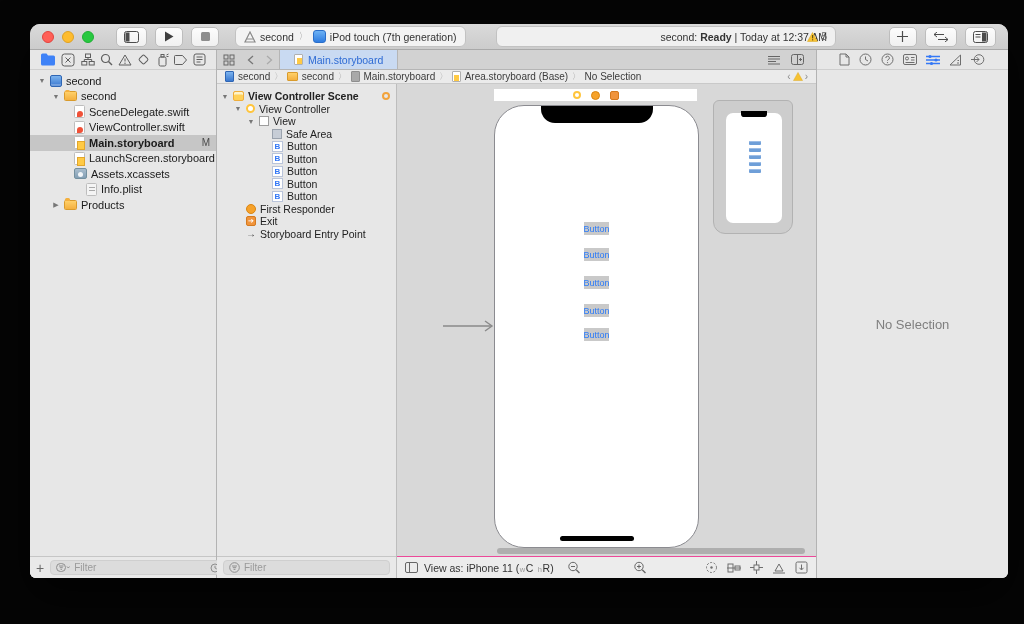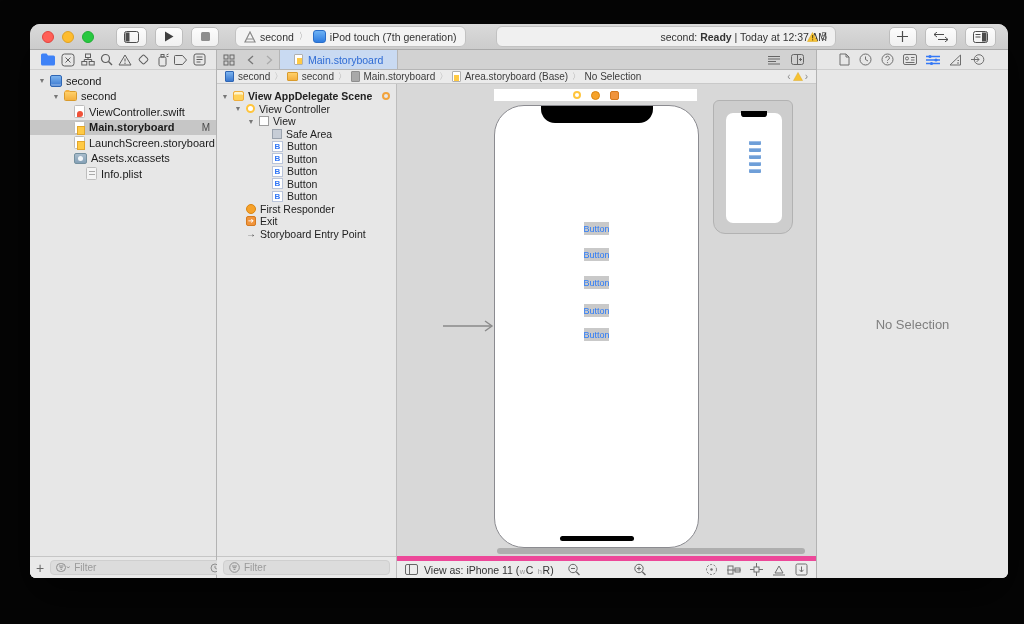--- a/index.html
+++ b/index.html
@@ -131,21 +131,21 @@
   .entry-arrow { position:absolute; left:46px; top:236px; width:52px; height:12px; }
   .minimap { position:absolute; left:316px; top:16px; width:80px; height:134px; background:#cdcdcd;
     border:1px solid #b2b2b2; border-radius:6px 6px 12px 12px; }
   .mm-phone { position:absolute; left:12px; top:12px; width:56px; height:110px; background:#fff; border-radius:7px; }
   .mm-notch { position:absolute; left:50%; transform:translateX(-50%); top:0; width:24px; height:4px;
     background:#000; border-radius:0 0 2px 2px; box-shadow:0 -1px 0 1px #000; }
   .mm-btn { position:absolute; left:23px; width:12px; height:4px; background:#6f9fd8; border-radius:1px;
     box-shadow:inset 0 1px 0 #9dbde6; }
   .hscroll { position:absolute; left:100px; bottom:2px; width:308px; height:6px; background:#aeaeae; border-radius:3px; }
 
-  .canvas-bottom { height:22px; flex:0 0 22px; background:#ececec; border-top:5px solid #ec4899;
+  .canvas-bottom { height:22px; flex:0 0 22px; background:#ececec; border-top:1px solid #ec4899;
     display:flex; align-items:center; padding:0 8px; font-size:10.5px; color:#333; }
   .viewas { margin-left:6px; display:flex; align-items:baseline; }
   .tinyletter { font-size:7.5px; color:#999; margin:0 .5px; }
   .zoomctl { position:absolute; left:50%; transform:translateX(-50%); display:flex; align-items:center; gap:16px; color:#555; }
   .zoom-label { font-size:10.5px; color:#333;margin-top:32px; }
   .constraints { margin-left:auto; display:flex; align-items:center; gap:9px; }
   .canvas-bottom-wrap { position:relative; }
 
   
   .insp-tabs { height:20px; flex:0 0 20px; display:flex; align-items:center; gap:9px; padding:0 0 0 22px;
@@ -298,38 +298,47 @@
           <span class="fi fi-project"></span>
           <span>second</span>
         </div>
         <div class="f-row" style="padding-left:22px">
           <span class="disc">▼</span>
           <span class="fi fi-folder"></span>
           <span>second</span>
         </div>
         <div class="f-row" style="padding-left:44px">
           <span class="fi fi-doc swift"></span>
+          <span>SceneDelegate.swift</span>
+        </div>
+        <div class="f-row" style="padding-left:44px">
+          <span class="fi fi-doc swift"></span>
           <span>ViewController.swift</span>
         </div>
         <div class="f-row sel" style="padding-left:44px">
           <span class="fi fi-doc sb"></span>
           <span style="font-weight:bold">Main.storyboard</span>
           <span class="f-badge">M</span>
         </div>
         <div class="f-row" style="padding-left:44px">
           <span class="fi fi-doc sb"></span>
           <span>LaunchScreen.storyboard</span>
         </div>
         <div class="f-row" style="padding-left:44px">
           <span class="fi fi-assets"></span>
           <span>Assets.xcassets</span>
         </div>
         <div class="f-row" style="padding-left:56px">
           <span class="fi fi-doc plist"></span>
           <span>Info.plist</span>
+        </div>
+        <div class="f-row" style="padding-left:22px">
+          <span class="disc">▶</span>
+          <span class="fi fi-folder"></span>
+          <span>Products</span>
         </div>
       </div>
 
       <div class="bottom">
         <span class="plus-glyph">+</span>
         <div class="filter">
           <svg width="14" height="9" viewBox="0 0 14 9">
             <rect x=".5" y=".5" width="9" height="8" rx="4" fill="none" stroke="#8e8e8e"></rect>
             <path d="M3 3 H7.5 M3.8 4.7 H6.7 M4.6 6.4 H5.9" stroke="#8e8e8e"></path>
             <path d="M11 3.5 L12.3 5 L13.6 3.5" fill="none" stroke="#8e8e8e"></path>
@@ -406,21 +415,21 @@
         </span>
       </div>
 
       <div class="editor-body">
 
         <div class="outline">
           <div class="outline-rows">
             <div class="o-row" style="padding-left:4px">
               <span class="disc">▼</span>
               <span class="oi oi-scene"></span>
-              <b>View AppDelegate Scene</b>
+              <b>View Controller Scene</b>
               <span class="o-gear"></span>
             </div>
             <div class="o-row" style="padding-left:17px">
               <span class="disc">▼</span>
               <span class="oi oi-vc"></span>
               <span>View Controller</span>
             </div>
             <div class="o-row" style="padding-left:30px">
               <span class="disc">▼</span>
               <span class="oi oi-view"></span>

